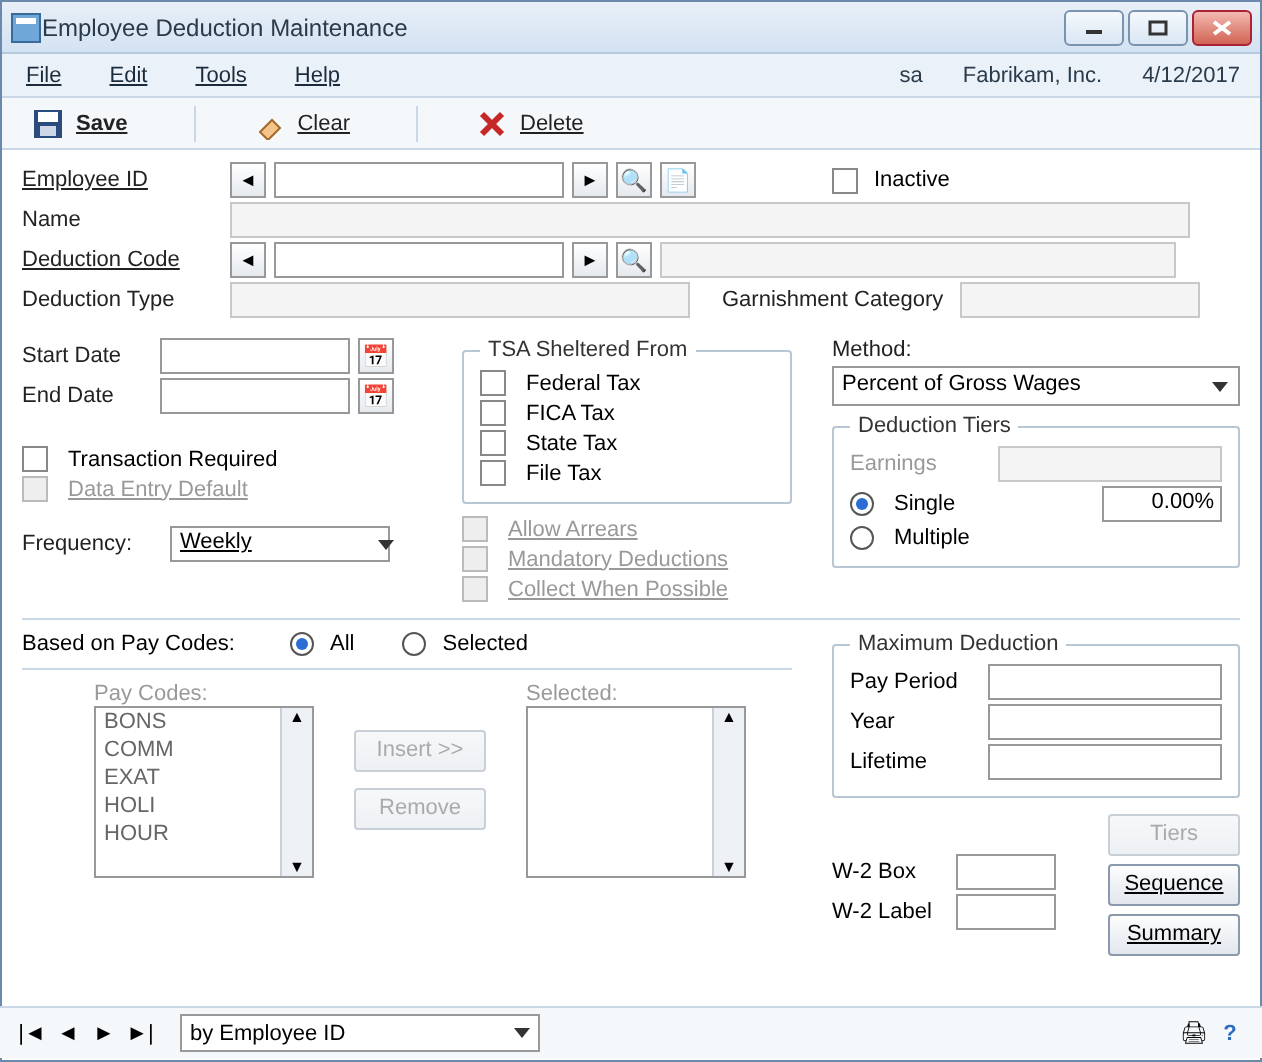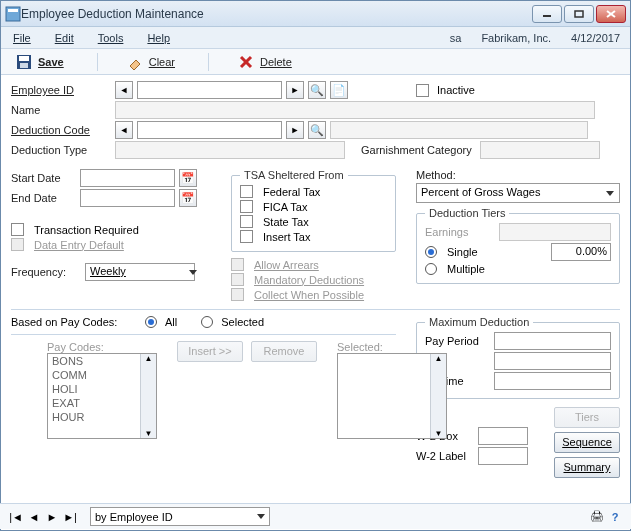--- a/index.html
+++ b/index.html
@@ -206,21 +206,21 @@
         <div class="row">
             <span class="cbx"></span>
             <span style="margin-left:6px">FICA Tax</span>
           </div>
         <div class="row">
             <span class="cbx"></span>
             <span style="margin-left:6px">State Tax</span>
           </div>
         <div class="row">
             <span class="cbx"></span>
-            <span style="margin-left:6px">Insert Tax</span>
+            <span style="margin-left:6px">File Tax</span>
           </div>
       </fieldset>
       <div style="height:6px"></div>
       <div class="row">
           <span class="cbx disabled"></span>
           <span style="margin-left:6px" class="dim">Allow Arrears</span>
         </div>
       <div class="row">
           <span class="cbx disabled"></span>
           <span style="margin-left:6px" class="dim">Mandatory Deductions</span>
@@ -272,30 +272,30 @@
         <span class="radio"></span>
         <span style="margin-left:4px">Selected</span>
       </div>
       <hr class="sep">
       <div style="display:flex; gap:20px;margin-left:36px;">
         <div>
           <div class="gray">Pay Codes:</div>
           <div class="listbox" style="width:110px;height:86px;position:relative">
             <div class="item gray">BONS</div>
             <div class="item gray">COMM</div>
+            <div class="item gray">EXAT</div>
             <div class="item gray">HOLI</div>
-            <div class="item gray">EXAT</div>
             <div class="item gray">HOUR</div>
             <div style="position:absolute;right:0;top:0;bottom:0;width:16px;background:#edf1f6;border-left:1px solid #c8cfd7">
               <div style="text-align:center;font-size:8px">▲</div>
               <div style="position:absolute;bottom:0;width:100%;text-align:center;font-size:8px">▼</div>
             </div>
           </div>
         </div>
-        <div style="display:flex;flex-direction:row;justify-content:center;gap:8px">
+        <div style="display:flex;flex-direction:column;justify-content:center;gap:8px">
           <div class="button disabled">Insert &gt;&gt;</div>
           <div class="button disabled">Remove</div>
         </div>
         <div>
           <div class="gray">Selected:</div>
           <div class="listbox" style="width:110px;height:86px;position:relative">
             <div style="position:absolute;right:0;top:0;bottom:0;width:16px;background:#edf1f6;border-left:1px solid #c8cfd7">
               <div style="text-align:center;font-size:8px">▲</div>
               <div style="position:absolute;bottom:0;width:100%;text-align:center;font-size:8px">▼</div>
             </div>

